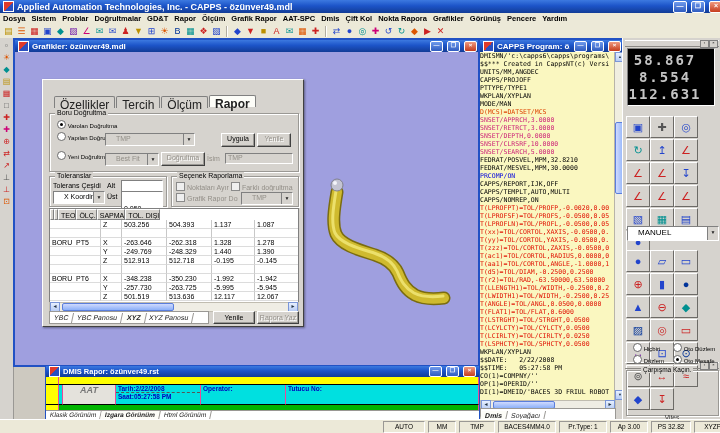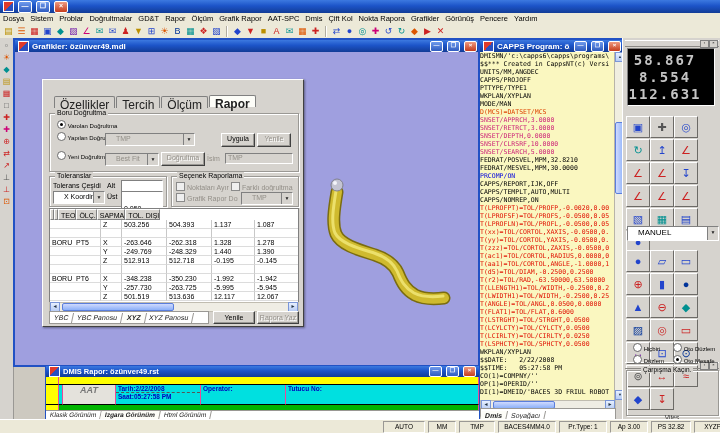--- a/index.html
+++ b/index.html
@@ -31,21 +31,21 @@
   .dis{color:#938f88;}
   .combo{display:flex;align-items:stretch;background:#fff;border:1px solid;
     border-color:#808080 #fff #fff #808080;font-size:7px;}
   .combo .ct{flex:1;padding:1px 2px;overflow:hidden;white-space:nowrap;margin-left:8px;}
   .combo .cbn{width:10px;background:#d6d3ce;border-left:1px solid #808080;font-size:5px;
     text-align:center;line-height:11px;color:#222;}
   .combo.disc{background:#d6d3ce;color:#888;}
   
   #titlebar{left:0;top:0;width:720px;height:13px;font-size:9px;}
   #menubar{left:0;top:13px;width:720px;height:11px;background:#ece9d8;display:flex;
-    align-items:center;font-size:7.5px;border-bottom:1px solid #d8d4c8;}
+    align-items:center;font-size:7.5px;border-bottom:1px solid #d8d4c8;font-weight:bold;}
   #menubar .mi{padding:0 3px;}
   #toolbar{left:0;top:24px;width:720px;height:14px;background:#ece9d8;display:flex;
     align-items:center;border-bottom:1px solid #b8b4a8;padding-left:2px;}
   .tb-grp{display:flex;align-items:center;}
   .tb-sep{width:1px;height:11px;background:#b0aca0;border-right:1px solid #fff;margin:0 3px;}
   .ic{width:13px;height:12px;font-size:9px;line-height:12px;text-align:center;}
   #leftbar{left:0;top:38px;width:13px;height:395px;background:#d6d3ce;border-right:1px solid #9a9894;
     display:flex;flex-direction:column;align-items:center;padding-top:2px;}
   #leftbar .ic{width:11px;height:11px;font-size:8px;line-height:11px;margin-bottom:1px;}
   .c-red{color:#cc2222}.c-blu{color:#2244cc}.c-tea{color:#009090}.c-yel{color:#bb8f00}
@@ -140,20 +140,21 @@
   .scell:nth-child(7){width:38px}.scell:nth-child(8){width:40px}
   .ttl-txt{overflow:hidden;white-space:nowrap;flex:1;}
 </style>
 </head>
 <body>
 
 <div id="screen">
 
   <div class="abs xp-title" id="titlebar">
     <span class="app-ico"></span>
+    <span class="ttl-txt">Applied Automation Technologies, Inc. - CAPPS - özünver49.mdl</span>
     <span class="win-btn">—</span>
     <span class="win-btn">❐</span>
     <span class="win-btn close">×</span>
   </div>
 
   <div class="abs" id="menubar">
 
   <span class="mi">Dosya</span>
       <span class="mi">Sistem</span>
       <span class="mi">Problar</span>

